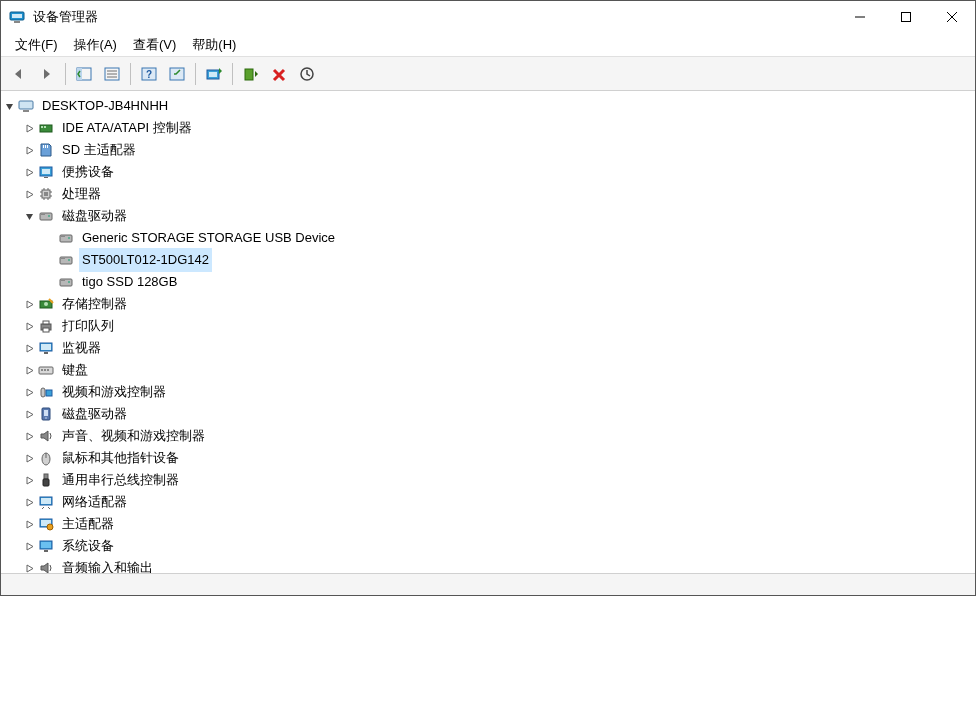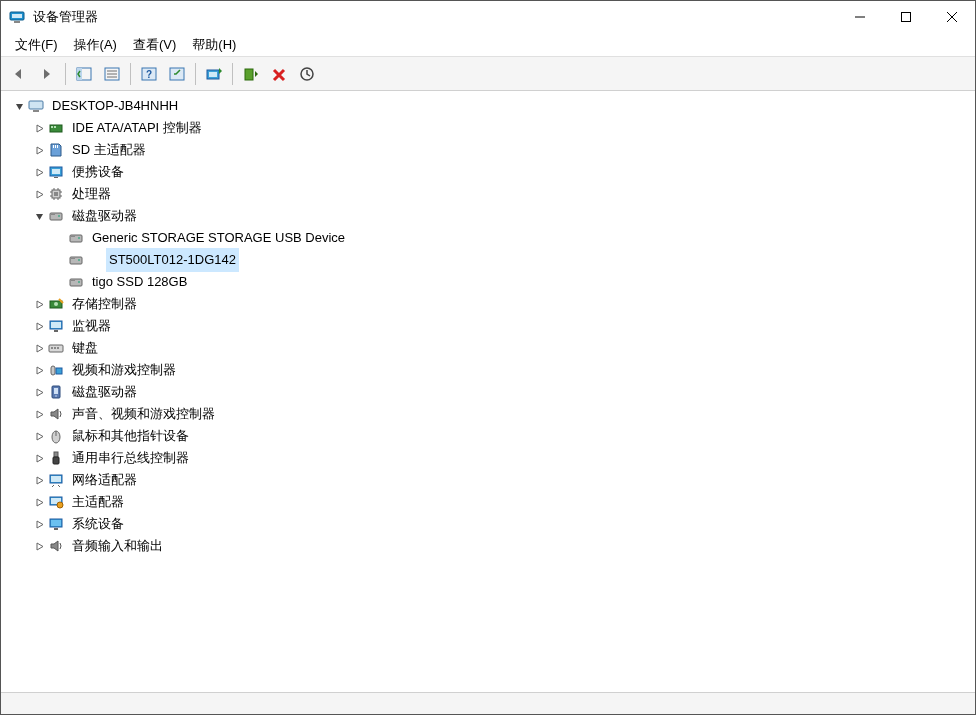--- a/index.html
+++ b/index.html
@@ -1,44 +1,44 @@
 <!DOCTYPE html>
 <html><head>
 <meta charset="utf-8">
 <style>
 * { box-sizing: border-box; margin: 0; padding: 0; }
 body { font-family: "Segoe UI", "Microsoft YaHei", Tahoma, sans-serif; font-size: 13px; background: #fff; user-select: none; }
-.window { width: 976px; height: 715px; border: 1px solid #555; display: flex; flex-direction: column; background: #0ea5e9; }
+.window { width: 976px; height: 596px; border: 1px solid #555; display: flex; flex-direction: column; background: #0ea5e9; }
 
 
 .titlebar { height: 32px; display: flex; align-items: center; padding-left: 8px; background: #fff; }
 .titlebar .app-icon { width: 16px; height: 16px; margin-right: 8px; }
 .titlebar .title { flex: 1; font-size: 13px; }
 .titlebar .win-controls { display: flex; }
 .titlebar .win-btn { width: 46px; height: 32px; display: flex; align-items: center; justify-content: center; cursor: default; }
 
 
 .menubar { height: 24px; display: flex; align-items: center; padding: 0 6px; background: #fff; border-bottom: 1px solid #e0e0e0; }
 .menubar .menu-item { padding: 2px 8px; font-size: 13px; cursor: default; text-align: center; }
 
 
 .toolbar { height: 34px; display: flex; align-items: center; padding: 0 4px; gap: 0; background: #f5f5f5; border-bottom: 1px solid #d0d0d0; }
 .toolbar .tb-btn { width: 26px; height: 26px; display: flex; align-items: center; justify-content: center; cursor: default; margin: 0 1px; border:1px solid transparent; }
 .toolbar .tb-sep { width: 1px; height: 22px; background: #c0c0c0; margin: 0 4px; }
 
 
-.tree-area { flex: 1; overflow: auto; padding: 4px 0 0 10px; background: #fff; position: relative; }
+.tree-area { flex: 1; overflow: auto; padding: 4px 0 0 0; background: #fff; position: relative; }
 .tree ul { list-style: none; padding-left: 0; }
 .tree li { white-space: nowrap; }
 .node { display: flex; align-items: center; height: 22px; line-height: 22px; }
 .twisty { width: 16px; height: 16px; display: inline-flex; align-items: center; justify-content: center; color: #666; cursor: default; font-size: 10px; }
 .indent { display: inline-block; }
 .node .icon { width: 18px; height: 18px; display: inline-flex; align-items: center; justify-content: center; margin-right: 4px; }
 .node .label { padding: 1px 3px; }
-.node.selected .label { background: #cce8ff; margin-left: 17px; }
+.node.selected .label { background: #cce8ff; }
 
 
 .statusbar { height: 22px; border-top: 1px solid #d0d0d0; background: #f5f5f5; }
 
 
 svg { display: block; }
 </style>
 </head>
 <body>
 
@@ -329,20 +329,38 @@
           <li>
             <div class="node">
               <span class="indent" style="width: 20px;"></span>
               <span class="twisty">
                 <svg width="9" height="9">
                   <path d="M2 1 L8 4.5 L2 8 Z" fill="none" stroke="#666"></path>
                 </svg>
               </span>
               <span class="icon">
                 <svg width="16" height="16">
+                  <rect x="3" y="6" width="10" height="6" fill="#888" stroke="#555"></rect>
+                  <rect x="5" y="3" width="6" height="3" fill="#fff" stroke="#555"></rect>
+                  <rect x="5" y="10" width="6" height="4" fill="#fff" stroke="#555"></rect>
+                </svg>
+              </span>
+              <span class="label">打印队列</span>
+            </div>
+          </li>
+          <li>
+            <div class="node">
+              <span class="indent" style="width: 20px;"></span>
+              <span class="twisty">
+                <svg width="9" height="9">
+                  <path d="M2 1 L8 4.5 L2 8 Z" fill="none" stroke="#666"></path>
+                </svg>
+              </span>
+              <span class="icon">
+                <svg width="16" height="16">
                   <rect x="2" y="3" width="12" height="8" fill="#3aa0d8" stroke="#1e5aa0"></rect>
                   <rect x="3" y="4" width="10" height="6" fill="#cfe9f7"></rect>
                   <rect x="6" y="12" width="4" height="2" fill="#666"></rect>
                 </svg>
               </span>
               <span class="label">监视器</span>
             </div>
           </li>
           <li>
             <div class="node">

